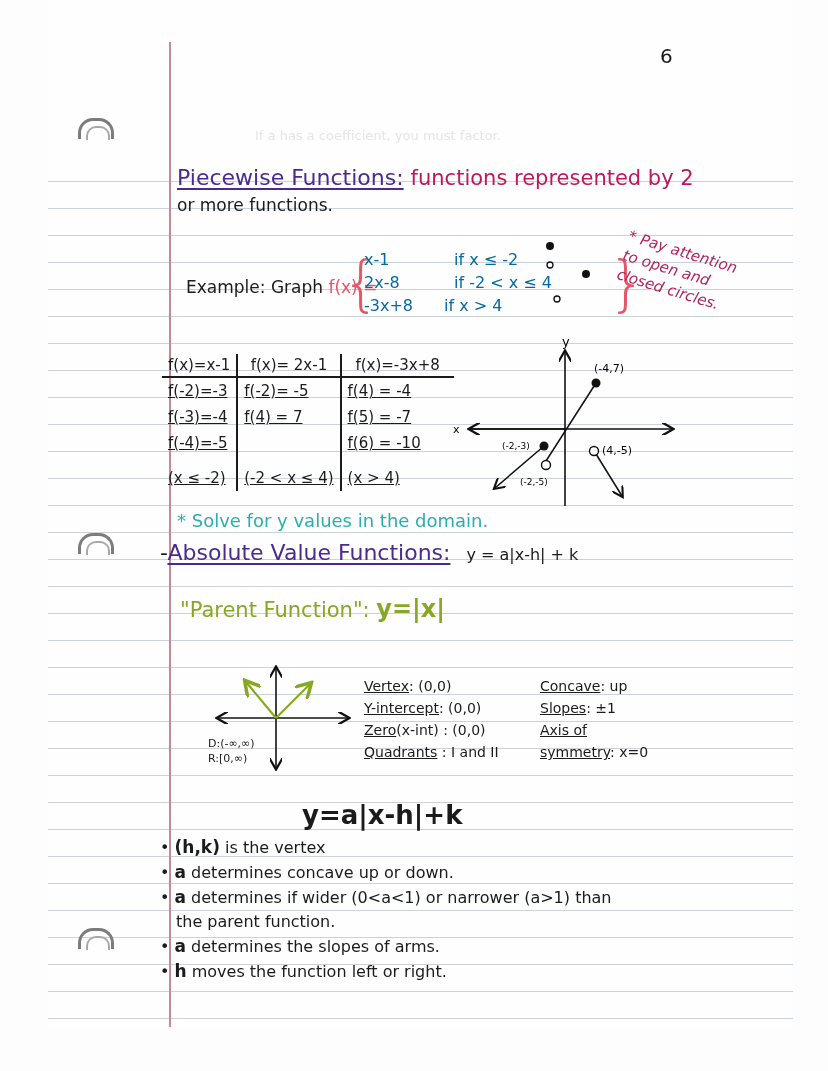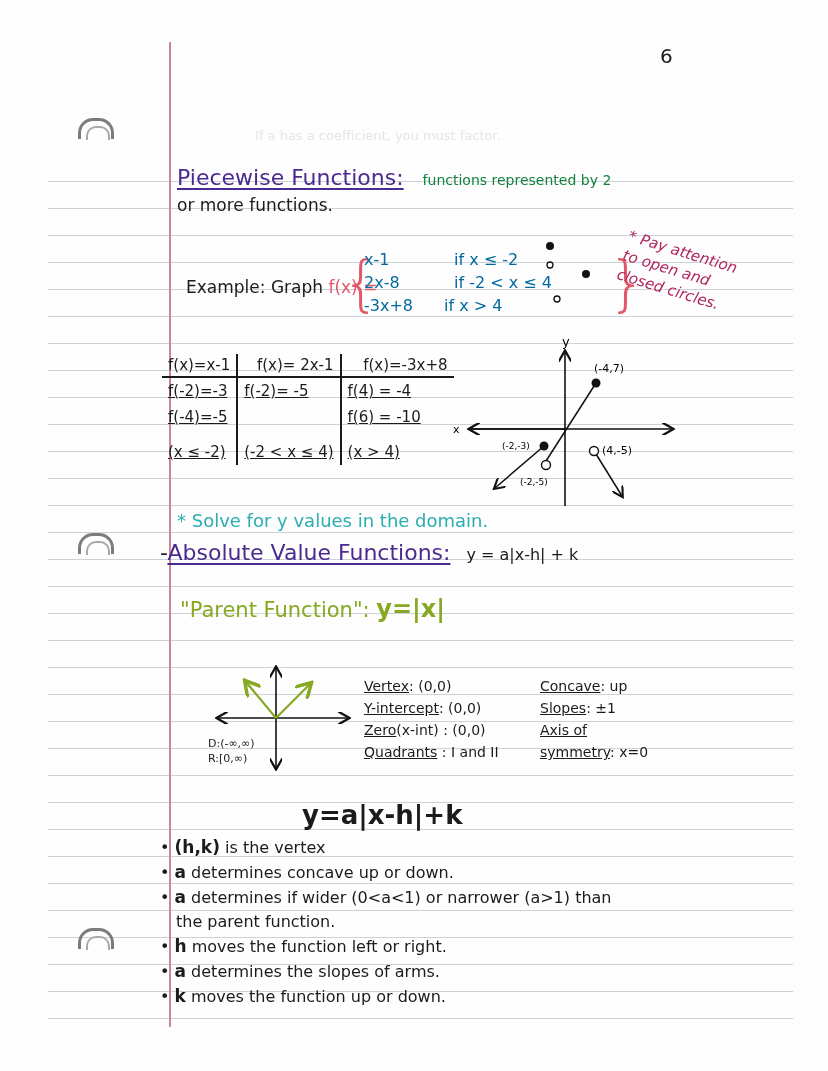--- a/index.html
+++ b/index.html
@@ -13,30 +13,30 @@
     border:3px solid #7c7c7c;border-bottom:none;left:78px;}
   .hole:after{content:"";position:absolute;left:5px;top:5px;width:20px;height:12px;border-radius:10px 10px 0 0;border:2px solid #a8a8a8;border-bottom:none;}
   .abs{position:absolute;white-space:nowrap;}
   .page-num{left:660px;top:44px;font-size:20px;}
   .ghost{left:255px;top:128px;font-size:13px;color:#e5e5e5;}
   .h-purple{color:#4b2a8f;text-decoration:underline;text-decoration-thickness:2px;text-underline-offset:3px;}
   .pink{color:#e2576a;}
   .teal{color:#2aaeb0;}
   .green{color:#87a822;}
   .piecewise-def{left:177px;top:165px;font-size:22px;}
-  .piecewise-def .desc{font-size:14px;color:#15803d;text-decoration:none;margin-left:12px;}
+  .piecewise-def .desc{font-size:21px;color:#be185d;text-decoration:none;}
   .line2{left:177px;top:195px;font-size:17px;}
   .example{left:186px;top:277px;font-size:17px;}
   .cases{left:342px;top:248px;}
   .brace{position:absolute;left:0;top:0;font-size:60px;line-height:70px;color:#e2576a;font-weight:200;}
   .case-row{position:absolute;left:22px;font-size:16px;color:#0369a1;}
   .rbrace{position:absolute;left:266px;top:0;font-size:60px;line-height:70px;color:#e2576a;font-weight:200;}
   .note{left:632px;top:226px;transform:rotate(17deg);transform-origin:left top;color:#b0245f;font-size:15px;font-style:italic;line-height:20px;}
   table.vals{position:absolute;left:162px;top:354px;border-collapse:collapse;font-size:15px;}
-  table.vals th{font-weight:normal;padding:2px 6px;border-bottom:2px solid #1b1b1b;text-align:right;}
+  table.vals th{font-weight:normal;padding:2px 6px;border-bottom:2px solid #1b1b1b;text-align:center;}
   table.vals td{padding:1px 6px;height:24px;vertical-align:middle;text-decoration:underline;}
   table.vals td+td, table.vals th+th{border-left:2px solid #1b1b1b;}
   table.vals tr.dom td{padding-top:10px;}
   .solve{left:177px;top:510px;font-size:18px;}
   .abs-title{left:160px;top:540px;font-size:22px;}
   .abs-title .eq{color:#1b1b1b;text-decoration:none;font-size:16px;margin-left:16px;}
   .parent{left:180px;top:595px;font-size:21px;}
   .parent b{font-size:24px;}
   .props{left:364px;top:675px;font-size:14px;line-height:22px;}
   .props2{left:540px;top:675px;font-size:14px;line-height:22px;}
@@ -100,20 +100,25 @@
   <tbody>
       <tr>
     <th>f(x)=x-1</th>
     <th>f(x)= 2x-1</th>
     <th style="width:100px">f(x)=-3x+8</th>
   </tr>
   <tr>
     <td>f(-2)=-3</td>
     <td>f(-2)= -5</td>
     <td>f(4) = -4</td>
+  </tr>
+  <tr>
+    <td>f(-3)=-4</td>
+    <td>f(4) = 7</td>
+    <td>f(5) = -7</td>
   </tr>
   <tr>
     <td>f(-4)=-5</td>
     <td></td>
     <td>f(6) = -10</td>
   </tr>
   <tr class="dom">
     <td>(x ≤ -2)</td>
     <td>(-2 &lt; x ≤ 4)</td>
     <td>(x &gt; 4)</td>
@@ -190,16 +195,15 @@
   <div><span class="u">symmetry</span><span>: x=0</span></div>
 </div>
 
 <div class="abs big-eq">y=a|x-h|+k</div>
 
 <div class="abs bullets">
   <div>• <b>(h,k)</b><span> is the vertex</span></div>
   <div>• <b>a</b><span> determines concave up or down.</span></div>
   <div>• <b>a</b><span> determines if wider (0&lt;a&lt;1) or narrower (a&gt;1) than</span></div>
   <div style="padding-left:16px"><span>the parent function.</span></div>
+  <div>• <b>a</b><span> determines the slopes of arms.</span></div>
   <div>• <b>h</b><span> moves the function left or right.</span></div>
-  <div>• <b>a</b><span> determines the slopes of arms.</span></div>
-  <div>• <b>k</b><span> moves the function up or down.</span></div>
 </div>
 
 </body></html>

